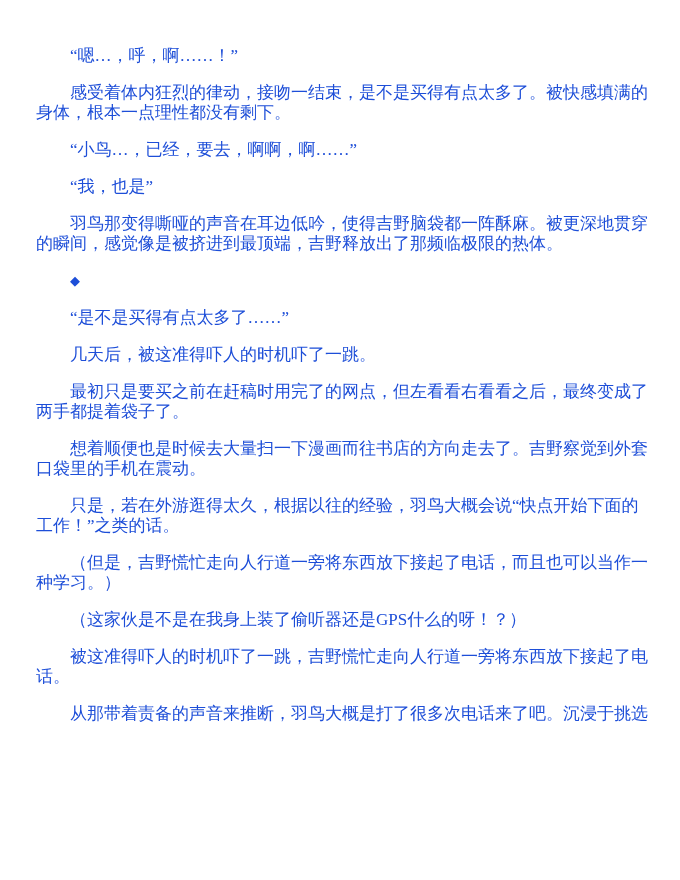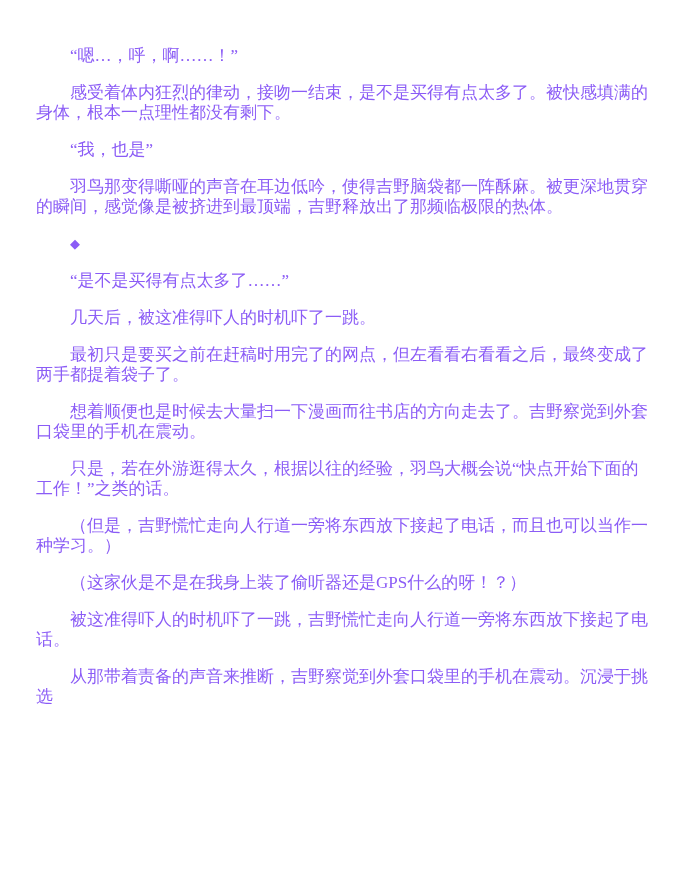--- a/index.html
+++ b/index.html
@@ -11,43 +11,44 @@
     position: relative;
     width: 680px;
     height: 880px;
     box-sizing: border-box;
     padding: 46px 32px 0 36px;
     overflow: hidden;
     background: #ffffff;
     font-family: "Liberation Serif", "DejaVu Serif", serif;
     font-size: 17px;
     line-height: 20px;
-    color: #8b5cf6;
+    color: #1d4ed8;
   }
   .para {
     margin: 0 0 17px 0;
     text-indent: 34px;
     word-break: break-all;
   }
   .para.divider {
     font-size: 13px;
     line-height: 20px;
   }
 </style>
 </head>
 <body>
 
 <div class="page">
   <p class="para">“嗯…，呼，啊……！”</p>
   <p class="para">感受着体内狂烈的律动，接吻一结束，是不是买得有点太多了。被快感填满的身体，根本一点理性都没有剩下。</p>
+  <p class="para">“小鸟…，已经，要去，啊啊，啊……”</p>
   <p class="para">“我，也是”</p>
   <p class="para">羽鸟那变得嘶哑的声音在耳边低吟，使得吉野脑袋都一阵酥麻。被更深地贯穿的瞬间，感觉像是被挤进到最顶端，吉野释放出了那频临极限的热体。</p>
   <p class="para divider">◆</p>
   <p class="para">“是不是买得有点太多了……”</p>
   <p class="para">几天后，被这准得吓人的时机吓了一跳。</p>
   <p class="para">最初只是要买之前在赶稿时用完了的网点，但左看看右看看之后，最终变成了两手都提着袋子了。</p>
   <p class="para">想着顺便也是时候去大量扫一下漫画而往书店的方向走去了。吉野察觉到外套口袋里的手机在震动。</p>
   <p class="para">只是，若在外游逛得太久，根据以往的经验，羽鸟大概会说“快点开始下面的工作！”之类的话。</p>
   <p class="para">（但是，吉野慌忙走向人行道一旁将东西放下接起了电话，而且也可以当作一种学习。）</p>
   <p class="para">（这家伙是不是在我身上装了偷听器还是GPS什么的呀！？）</p>
   <p class="para">被这准得吓人的时机吓了一跳，吉野慌忙走向人行道一旁将东西放下接起了电话。</p>
-  <p class="para">从那带着责备的声音来推断，吉野察觉到外套口袋里的手机在震动。沉浸于挑选</p>
+  <p class="para">从那带着责备的声音来推断，羽鸟大概是打了很多次电话来了吧。沉浸于挑选</p>
 </div>
 
 </body></html>

